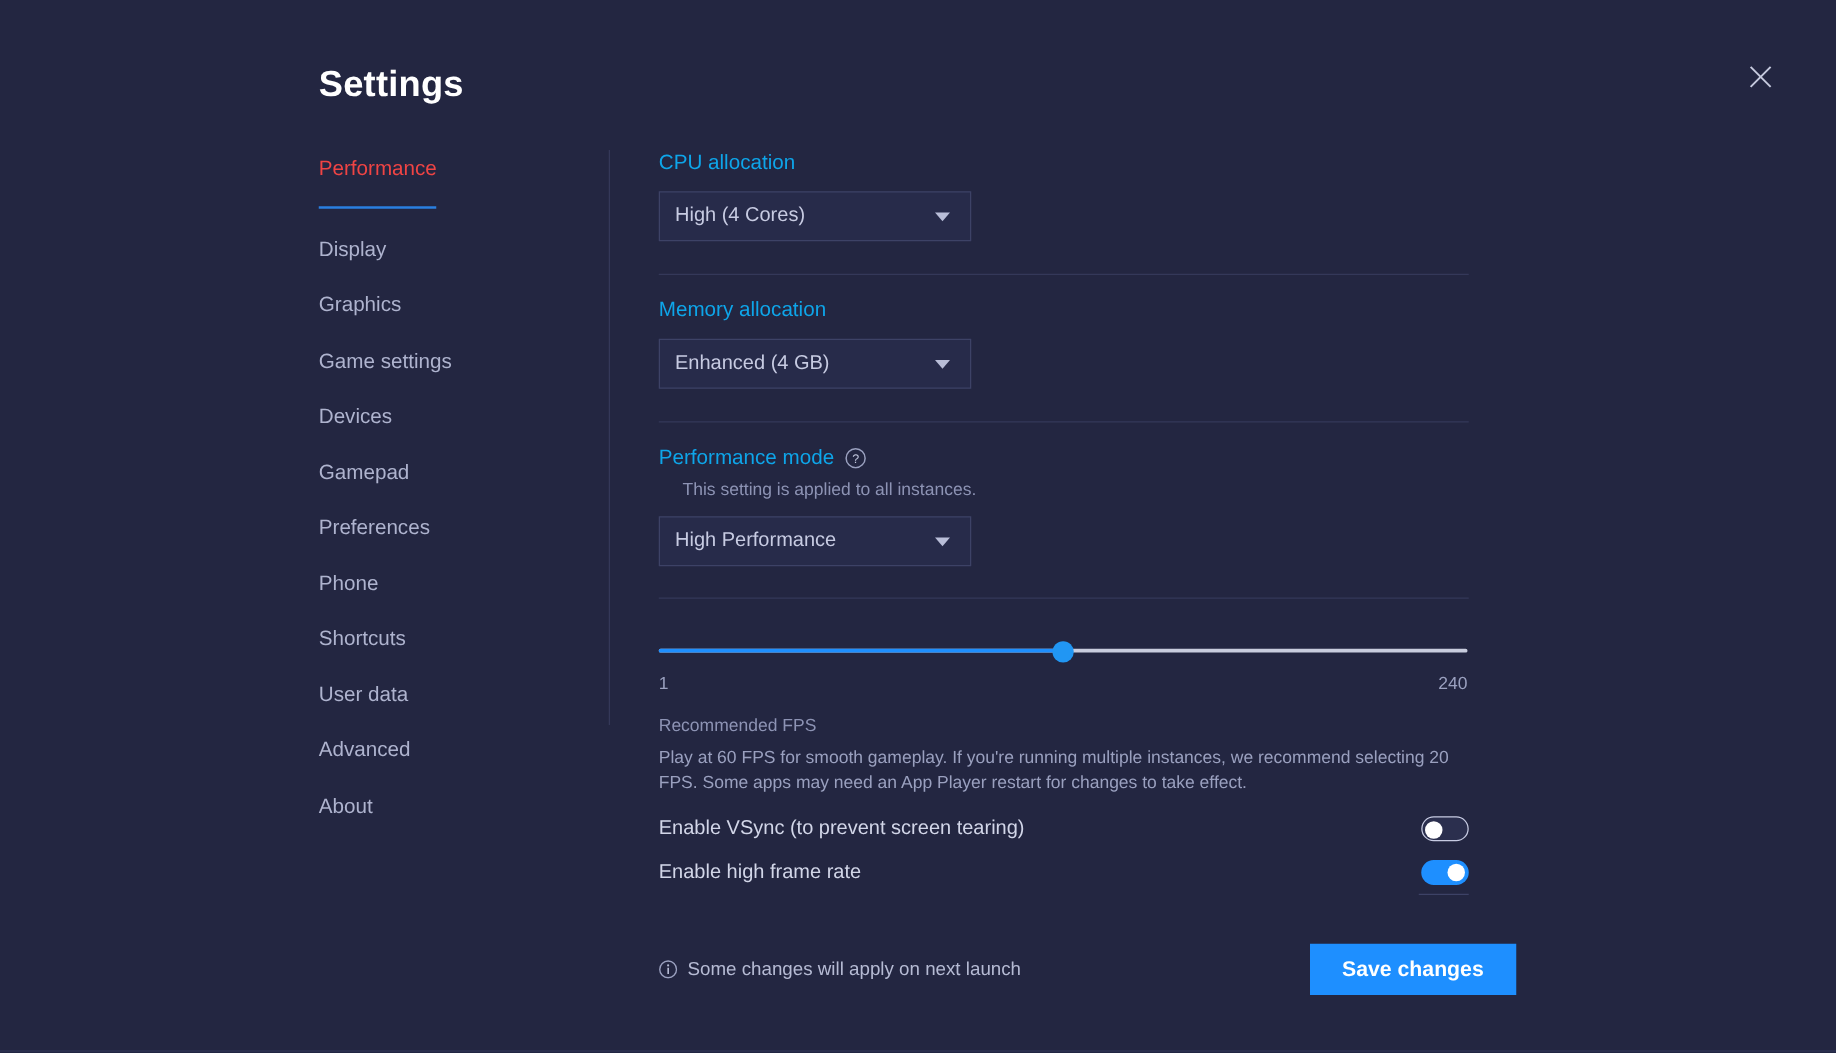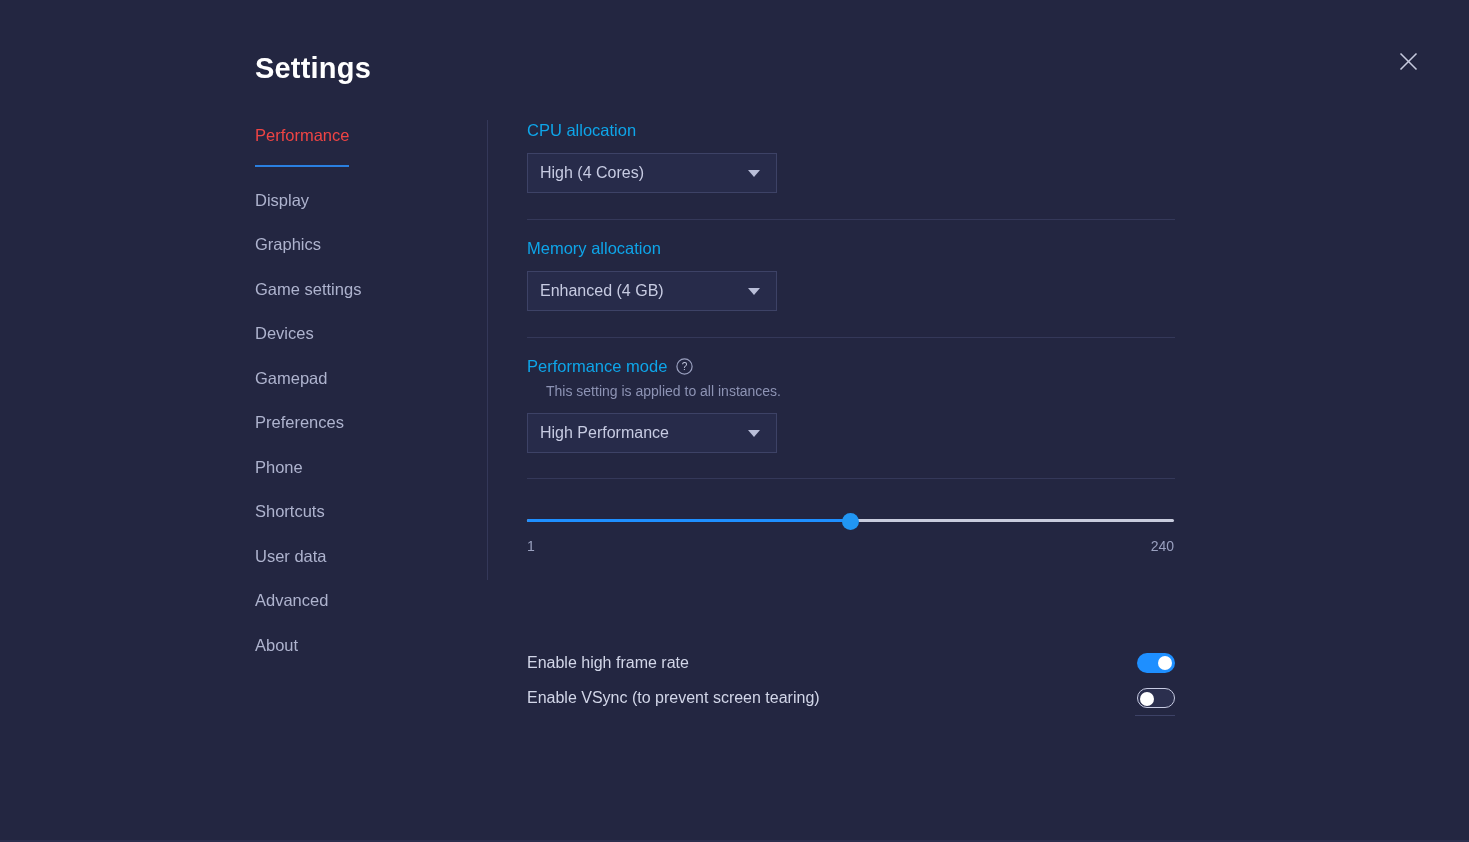--- a/index.html
+++ b/index.html
@@ -315,34 +315,49 @@
         <div class="track"></div>
         <div class="track-fill"></div>
         <div class="thumb"></div>
       </div>
 
       <div class="slider-bounds">
         <span>1</span>
         <span>240</span>
       </div>
 
+      <div style="margin-top:17px;">
+        <div class="rec-title">Recommended FPS</div>
+        <div class="rec-body">Play at 60 FPS for smooth gameplay. If you're running multiple instances, we recommend selecting 20 FPS. Some apps may need an App Player restart for changes to take effect.</div>
+      </div>
     </div>
 
     <div style="position:absolute; top:645px; left:0;">
+      <div class="toggle-row">
+        <span class="toggle-label">Enable VSync (to prevent screen tearing)</span>
+        <span class="toggle off">
+          <span class="knob"></span>
+        </span>
+      </div>
       <div class="toggle-row">
         <span class="toggle-label">Enable high frame rate</span>
         <span class="toggle on">
           <span class="knob"></span>
         </span>
       </div>
-      <div class="toggle-row">
-        <span class="toggle-label">Enable VSync (to prevent screen tearing)</span>
-        <span class="toggle off">
-          <span class="knob"></span>
-        </span>
-      </div>
       <div class="short-divider"></div>
     </div>
 
   </div>
 
+  <div class="footer">
+    <div class="footer-note">
+      <svg width="15" height="15" viewBox="0 0 15 15">
+        <circle cx="7.5" cy="7.5" r="6.7" fill="none" stroke="#9aa0bf" stroke-width="1.1"></circle>
+        <circle cx="7.5" cy="4.3" r="0.85" fill="#b6bbd4"></circle>
+        <rect x="6.9" y="6.2" width="1.3" height="5" fill="#b6bbd4"></rect>
+      </svg>
+      <span>Some changes will apply on next launch</span>
+    </div>
+    <button class="save-btn">Save changes</button>
+  </div>
 
 </div>
 
 </body></html>

